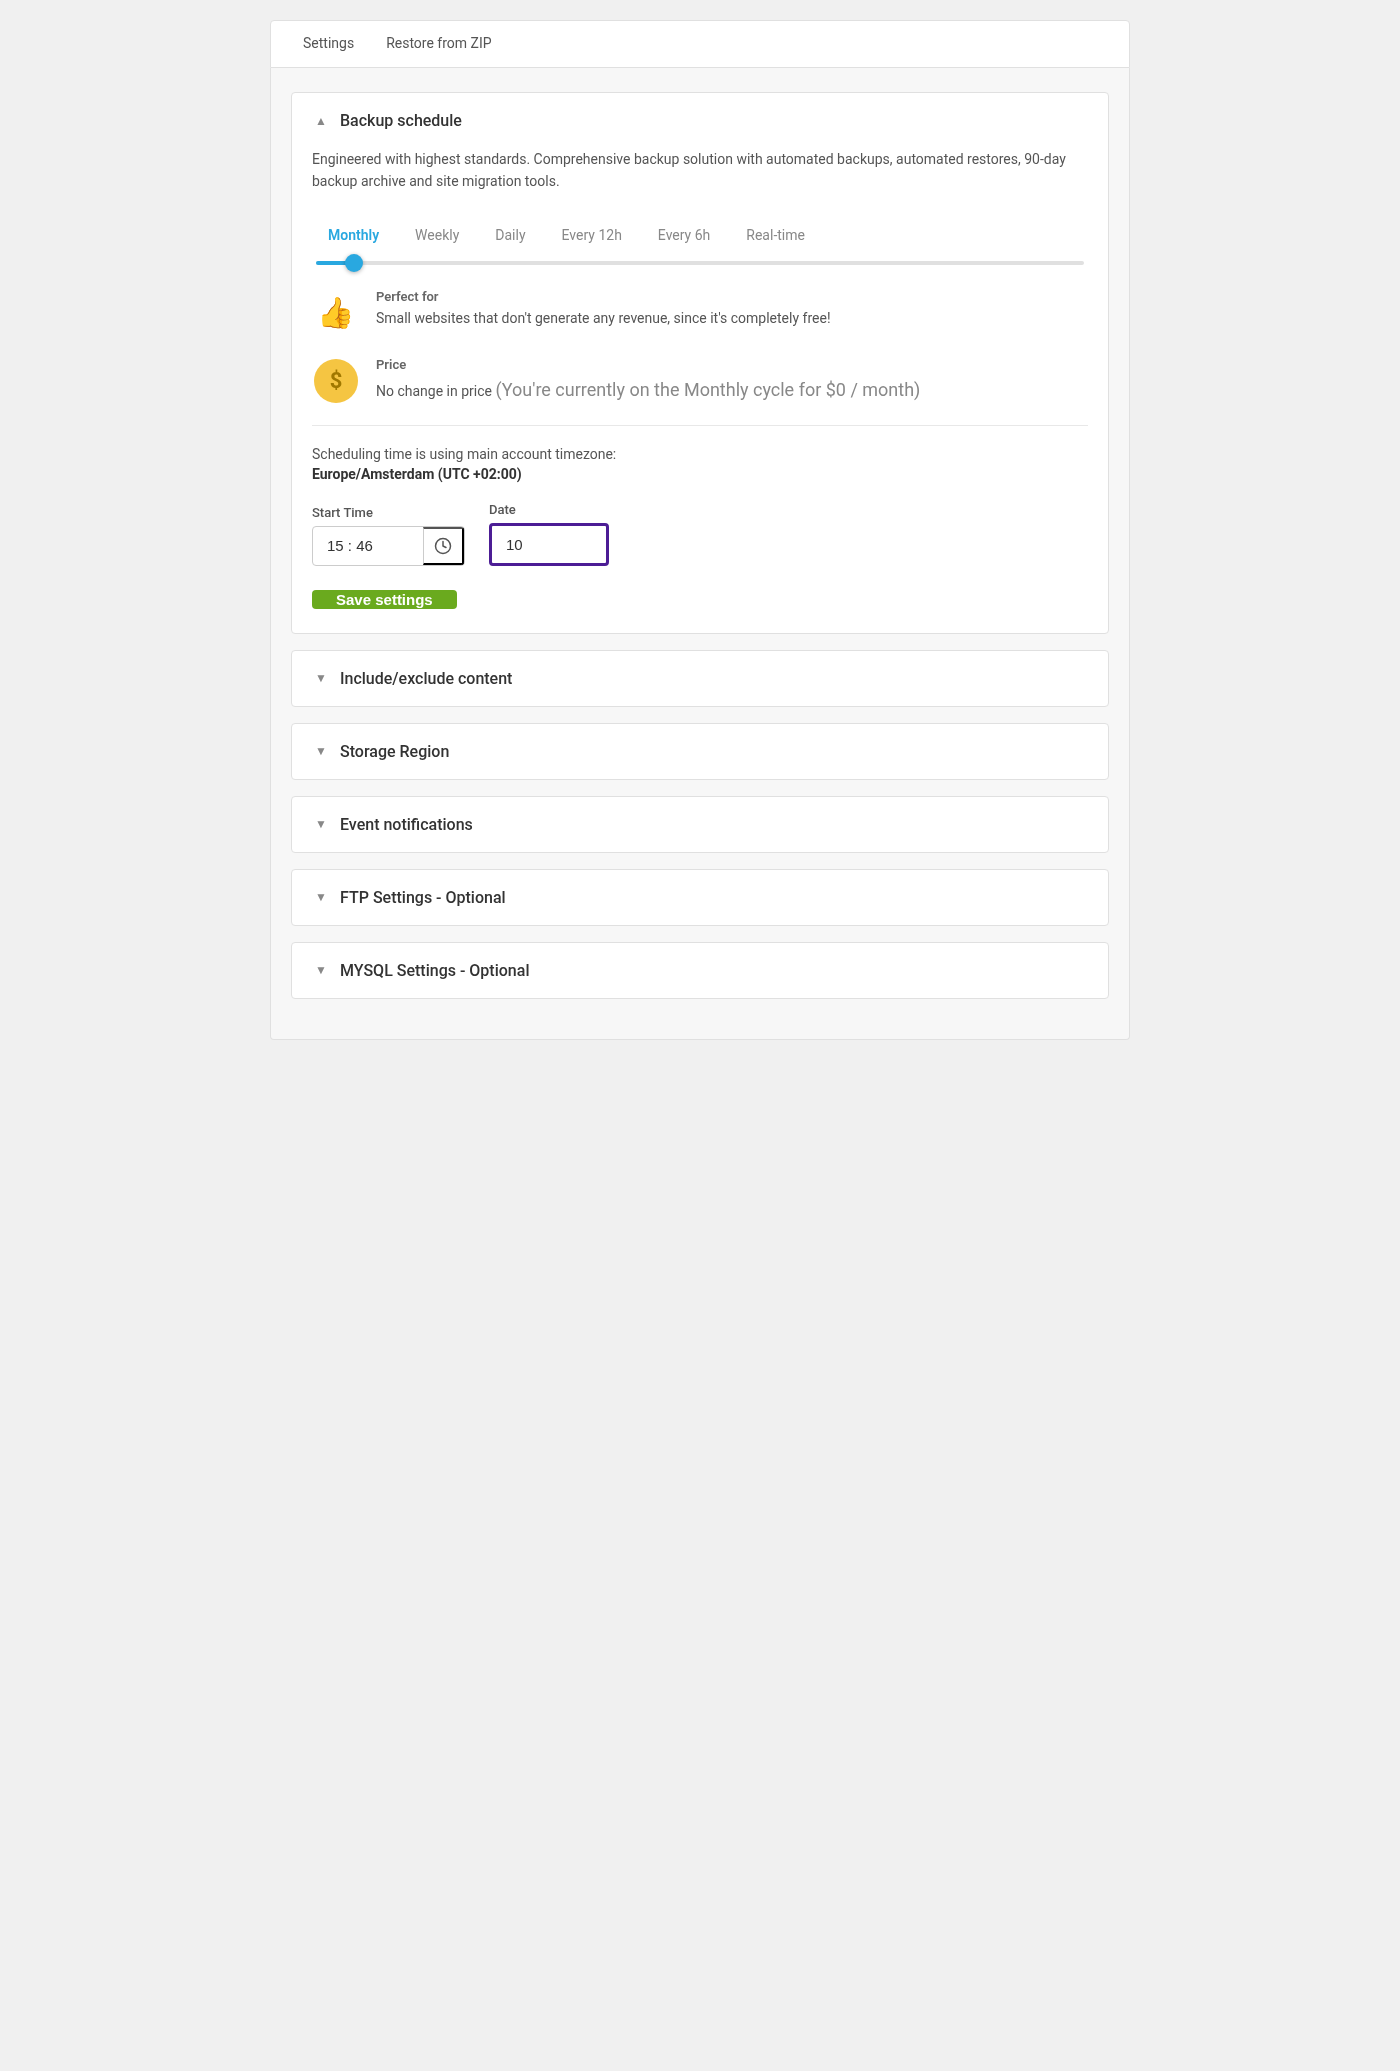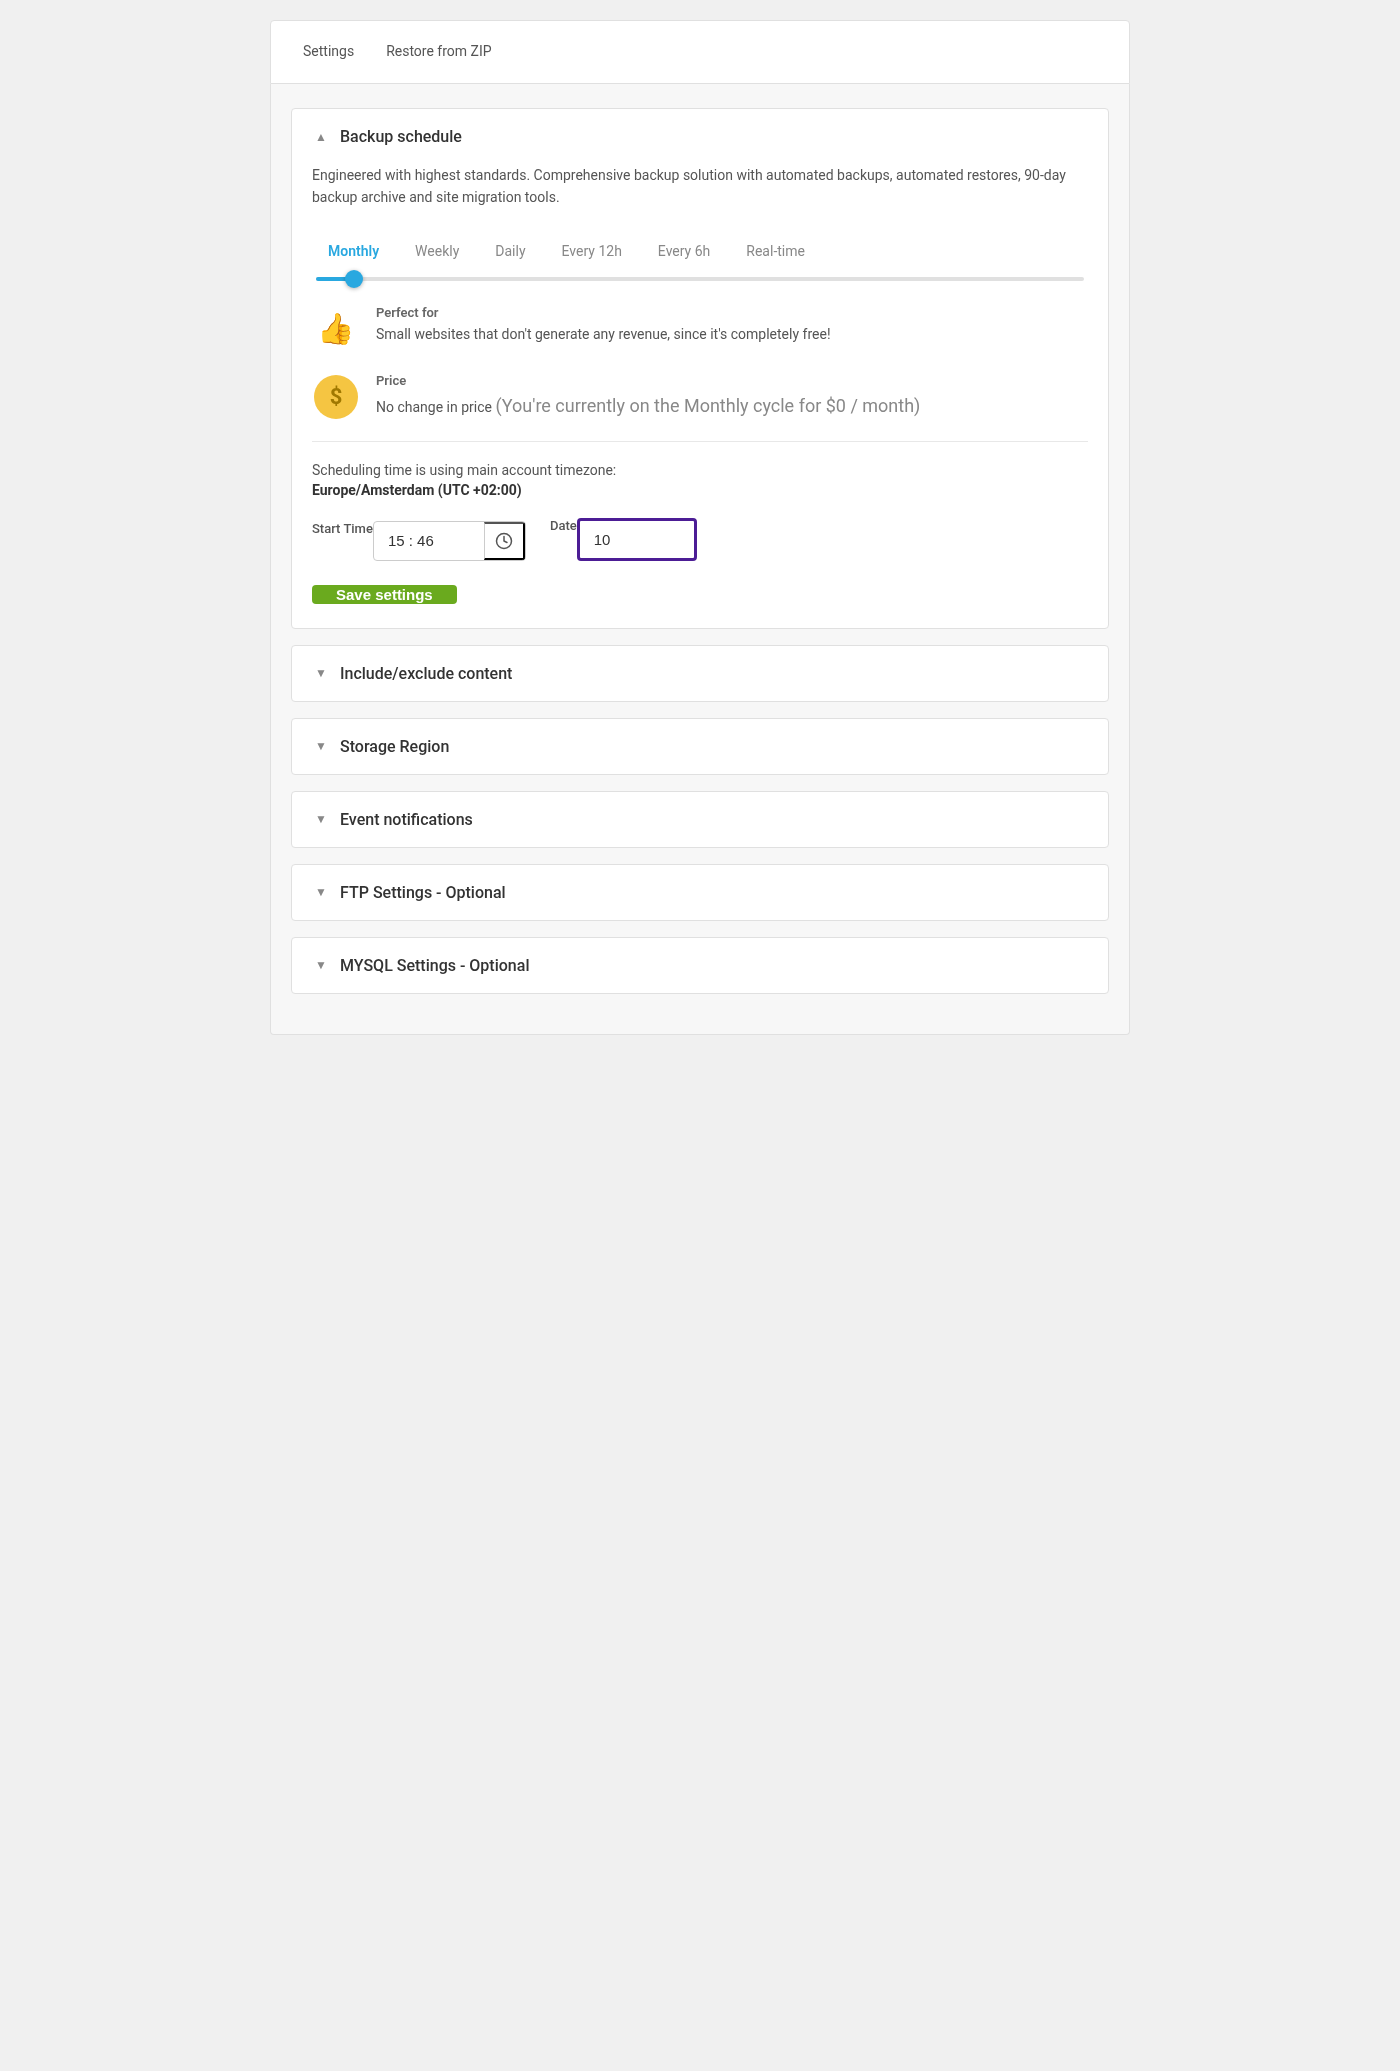--- a/index.html
+++ b/index.html
@@ -16,21 +16,21 @@
     .page-wrapper {
       width: 860px;
       max-width: 100%;
     }
     
     .top-nav {
       background: #fff;
       border: 1px solid #e0e0e0;
       border-radius: 4px 4px 0 0;
       display: flex;
-      padding: 8px 16px;
+      padding: 0 16px;
       margin-bottom: 0;
     }
     .top-nav-item {
       padding: 14px 16px;
       font-size: 14px;
       color: #555;
       cursor: pointer;
       border-bottom: 2px solid transparent;
       text-decoration: none;
     }
@@ -180,21 +180,22 @@
     }
     
     .time-date-row {
       display: flex;
       gap: 24px;
       align-items: flex-end;
       margin-bottom: 24px;
     }
     .field-group {
       display: flex;
-      gap: 0;
+      flex-direction: column;
+      gap: 6px;
     }
     .field-group label {
       font-size: 13px;
       color: #555;
       font-weight: 500;
     }
     .time-input-wrapper {
       display: flex;
       align-items: center;
       border: 1px solid #ccc;

